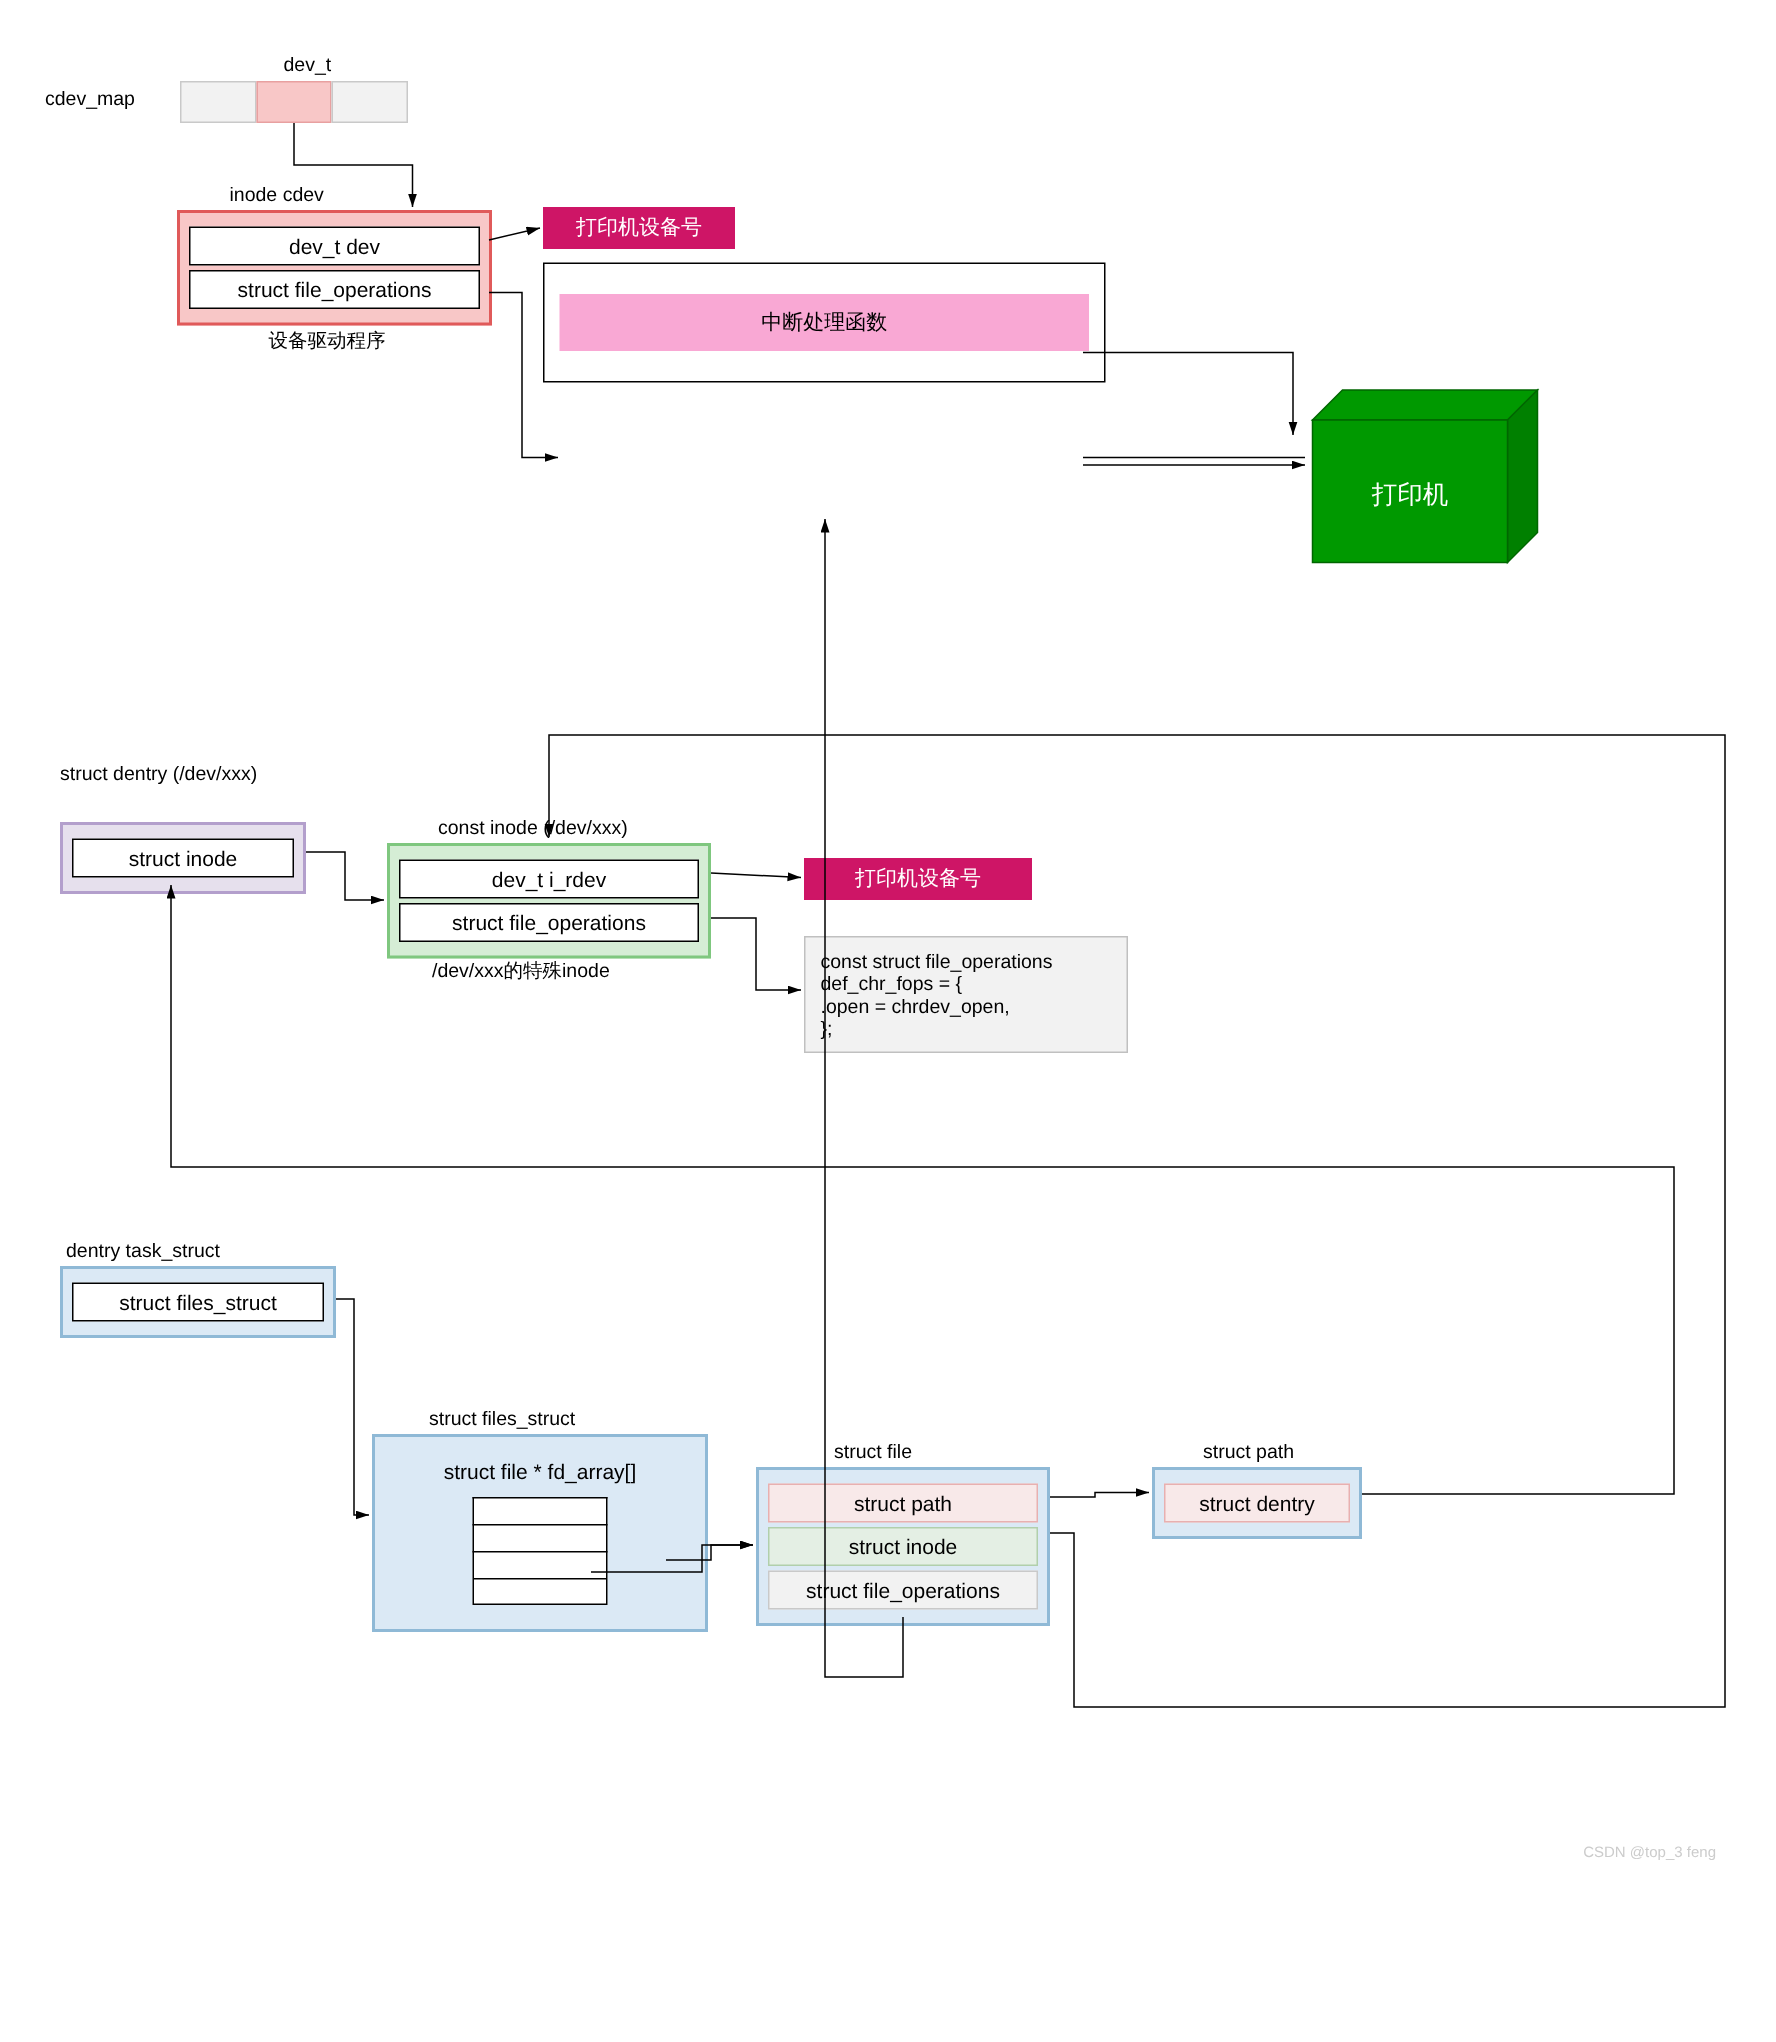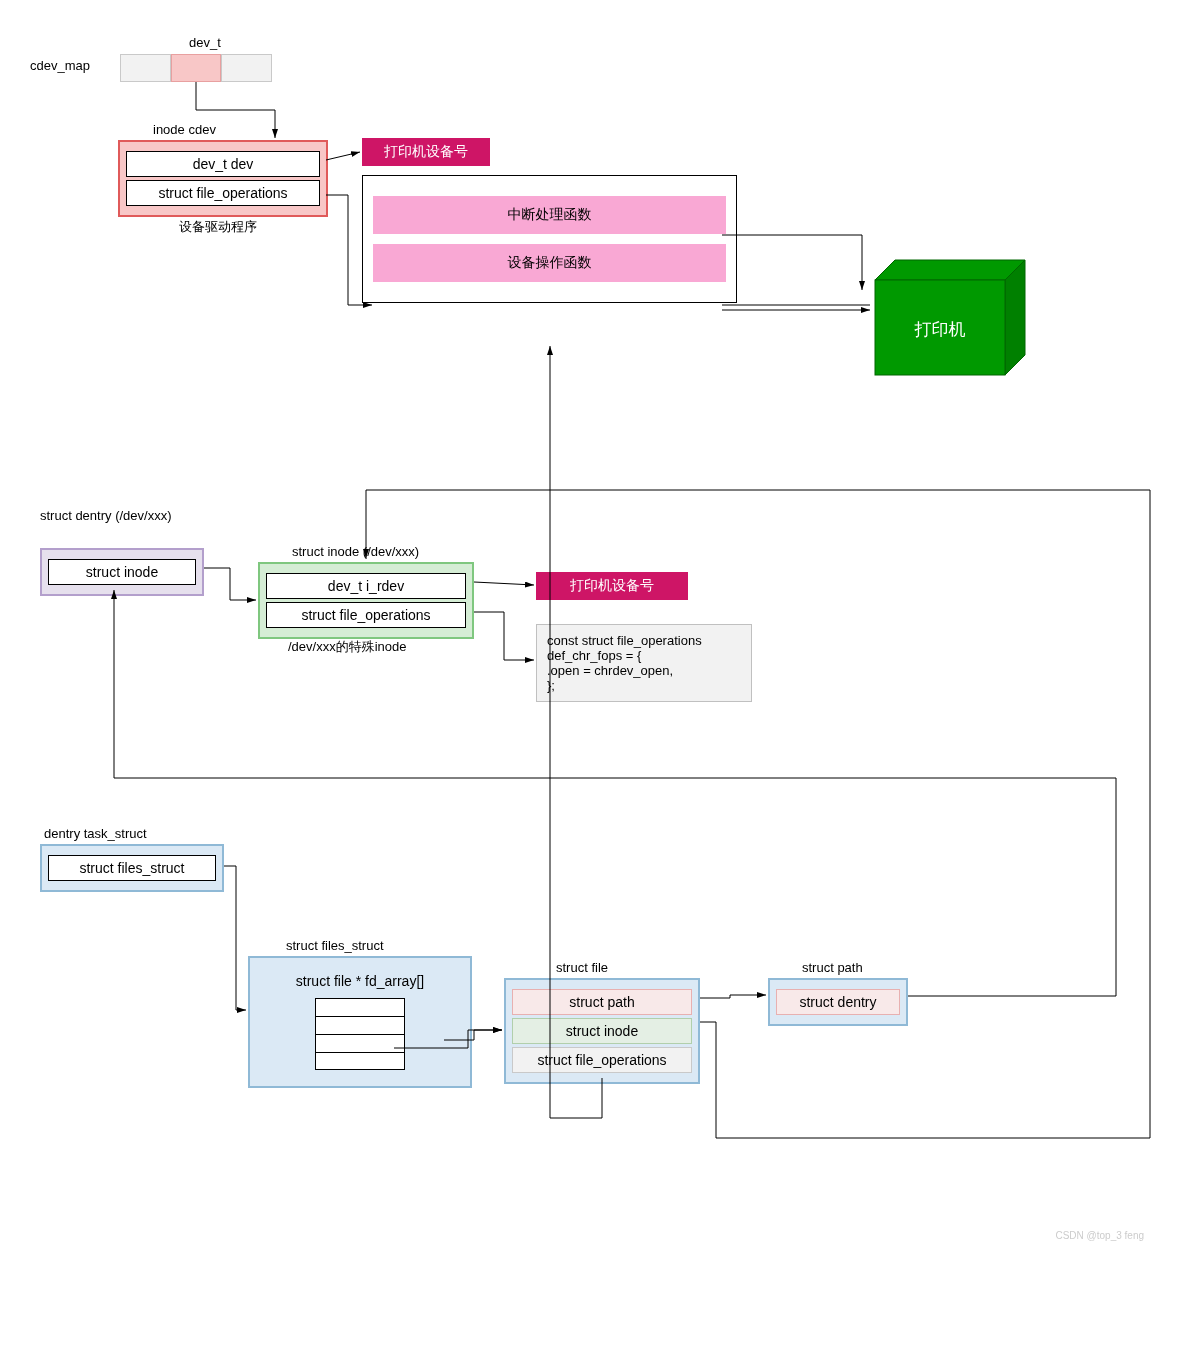--- a/index.html
+++ b/index.html
@@ -67,36 +67,35 @@
   <div class="struct-box pink" style="left:118px; top:140px; width:210px;">
     <div class="field">dev_t dev</div>
     <div class="field">struct file_operations</div>
   </div>
   <div class="label" style="left:179px; top:218px;">设备驱动程序</div>
 
   <div class="box magenta-box" style="left:362px; top:138px; width:128px; height:28px;">打印机设备号</div>
 
   <div class="ko-box" style="left:362px; top:175px; width:375px;">
     <div class="ko-inner">中断处理函数</div>
-    <div class="ko-inner">设备操作函数</div>
   </div>
 
   <svg style="left:855px; top:260px; width:180px; height:130px;">
     <polygon points="20,20 150,20 170,0 40,0" fill="#009900" stroke="#006600"></polygon>
     <polygon points="150,20 170,0 170,95 150,115" fill="#008000" stroke="#006600"></polygon>
     <rect x="20" y="20" width="130" height="95" fill="#009900" stroke="#006600"></rect>
     <text x="85" y="75" fill="#fff" text-anchor="middle" font-size="17">打印机</text>
   </svg>
 
   <div class="label" style="left:40px; top:508px;">struct dentry (/dev/xxx)</div>
   <div class="struct-box purple" style="left:40px; top:548px; width:164px;">
     <div class="field">struct inode</div>
   </div>
 
-  <div class="label" style="left:292px; top:544px;">struct inode (/dev/xxx)</div>
+  <div class="label" style="left:292px; top:544px;">const inode (/dev/xxx)</div>
   <div class="struct-box green-fill" style="left:258px; top:562px; width:216px;">
     <div class="field">dev_t i_rdev</div>
     <div class="field">struct file_operations</div>
   </div>
   <div class="label" style="left:288px; top:638px;">/dev/xxx的特殊inode</div>
 
   <div class="box magenta-box" style="left:536px; top:572px; width:152px; height:28px;">打印机设备号</div>
 
   <div class="struct-box grey" style="left:536px; top:624px; width:216px; font-size:13px; text-align:left; padding:8px 10px; white-space:pre-line;">const struct file_operations
 def_chr_fops = {

